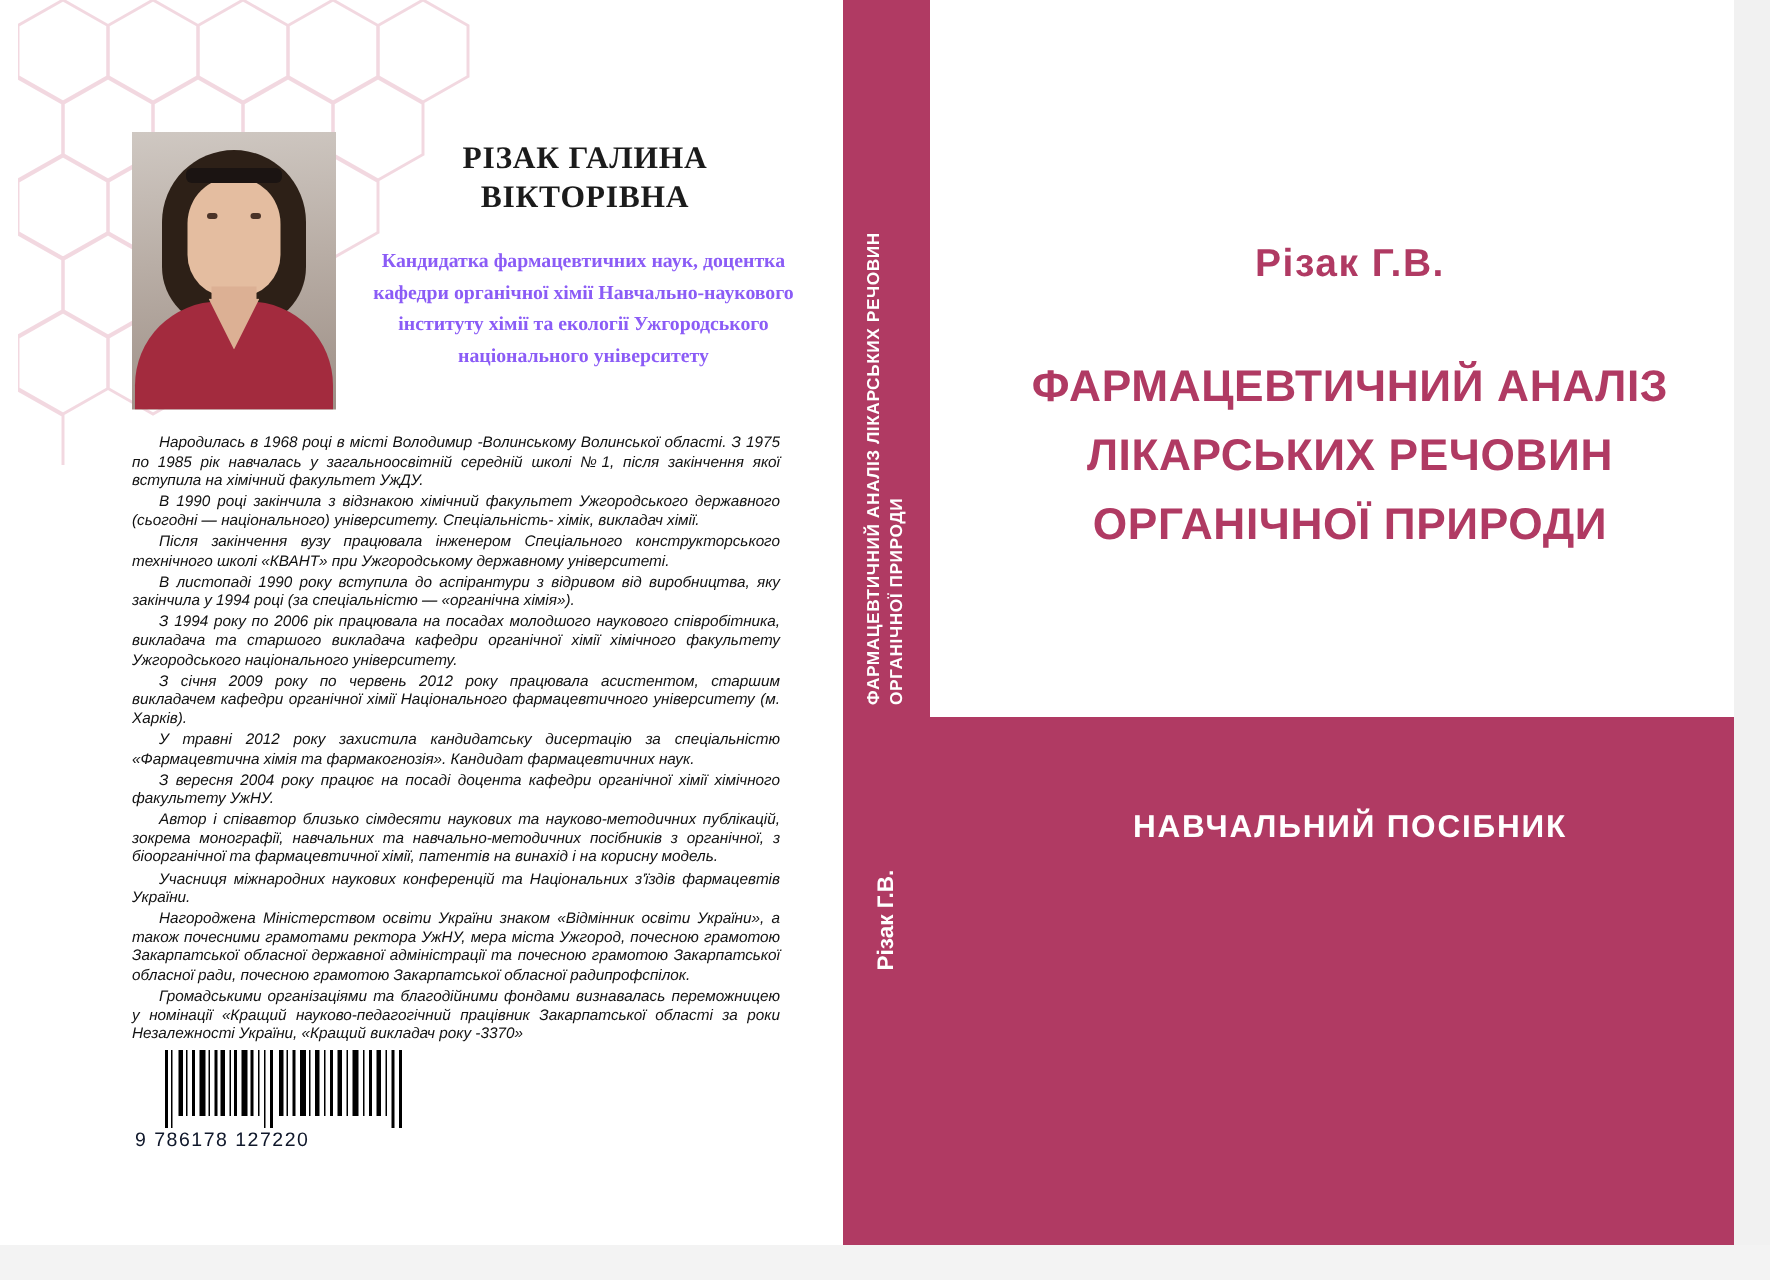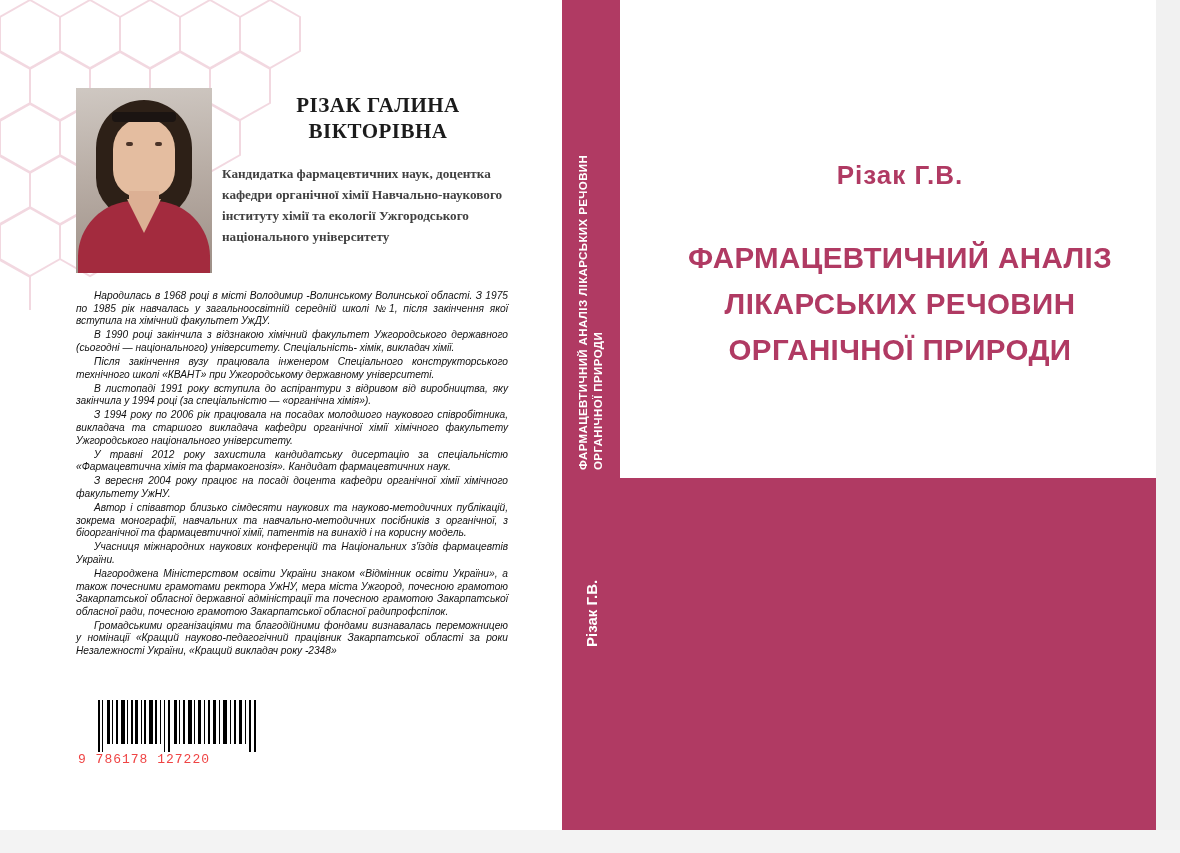--- a/index.html
+++ b/index.html
@@ -16,21 +16,21 @@
   .cover-wrap {
     position: relative;
     width: 1180px;
     height: 853px;
     background: #ffffff;
   }
 
   
   .back-cover {
     position: absolute;
-    left: 0;
+    left: 12px;
     top: 0;
     width: 562px;
     height: 830px;
     background: #ffffff;
     overflow: hidden;
   }
   
   .hex-pattern {
     position: absolute;
     left: -10px;
@@ -130,26 +130,26 @@
     font-size: 21px;
     line-height: 26px;
     letter-spacing: 0.5px;
     color: #1b1b1b;
   }
   .author-credentials {
     position: absolute;
     left: 222px;
     top: 163px;
     width: 310px;
-    text-align: left;
+    text-align: center;
     font-family: "Liberation Serif", serif;
     font-weight: bold;
     font-size: 13.2px;
     line-height: 21px;
-    color: #404040;
+    color: #8b5cf6;
   }
 
   .bio {
     position: absolute;
     left: 76px;
     top: 290px;
     width: 432px;
     font-family: "Liberation Sans", sans-serif;
     font-size: 10.2px;
     line-height: 12.6px;
@@ -173,24 +173,24 @@
   .barcode-bars {
     position: absolute;
     left: 0; top: 0;
     width: 162px; height: 52px;
   }
   .barcode-digits {
     position: absolute;
     left: -18px;
     top: 52px;
     width: 200px;
-    font-family: Liberation Mono, monospace;
+    font-family: Liberation Sans, sans-serif;
     font-size: 13px;
     letter-spacing: 1px;
-    color: #ef4444;
+    color: #0f172a;
   }
 
   
   .spine {
     position: absolute;
     left: 562px;
     top: 0;
     width: 58px;
     height: 830px;
     background: #b03a63;
@@ -345,28 +345,29 @@
       <div class="collar"></div>
     </div>
 
     <div class="author-name">РІЗАК ГАЛИНА ВІКТОРІВНА</div>
     <div class="author-credentials">Кандидатка фармацевтичних наук, доцентка кафедри органічної хімії Навчально-наукового інституту хімії та екології Ужгородського національного університету</div>
 
     <div class="bio">
       <p>Народилась в 1968 році в місті Володимир -Волинському Волинської області. З 1975 по 1985 рік навчалась у загальноосвітній середній школі №1, після закінчення якої вступила на хімічний факультет УжДУ.</p>
       <p>В 1990 році закінчила з відзнакою хімічний факультет Ужгородського державного (сьогодні — національного) університету. Спеціальність- хімік, викладач хімії.</p>
       <p>Після закінчення вузу працювала інженером Спеціального конструкторського технічного школі «КВАНТ» при Ужгородському державному університеті.</p>
-      <p>В листопаді 1991 року вступила до аспірантури з відривом від виробництва, яку закінчила у 1994 році (за спеціальністю — «органічна хімія»).</p>
+      <p>В листопаді 1990 року вступила до аспірантури з відривом від виробництва, яку закінчила у 1994 році (за спеціальністю — «органічна хімія»).</p>
       <p>З 1994 року по 2006 рік працювала на посадах молодшого наукового співробітника, викладача та старшого викладача кафедри органічної хімії хімічного факультету Ужгородського національного університету.</p>
+      <p>З січня 2009 року по червень 2012 року працювала асистентом, старшим викладачем кафедри органічної хімії Національного фармацевтичного університету (м. Харків).</p>
       <p>У травні 2012 року захистила кандидатську дисертацію за спеціальністю «Фармацевтична хімія та фармакогнозія». Кандидат фармацевтичних наук.</p>
       <p>З вересня 2004 року працює на посаді доцента кафедри органічної хімії хімічного факультету УжНУ.</p>
       <p>Автор і співавтор близько сімдесяти наукових та науково-методичних  публікацій, зокрема монографії, навчальних та навчально-методичних посібників з органічної, з біоорганічної та фармацевтичної хімії, патентів на винахід і на корисну модель.</p>
       <p>Учасниця міжнародних наукових конференцій та Національних з'їздів фармацевтів України.</p>
       <p>Нагороджена Міністерством освіти України знаком «Відмінник освіти України», а також почесними грамотами ректора УжНУ, мера міста Ужгород, почесною грамотою Закарпатської обласної державної адміністрації та почесною грамотою Закарпатської обласної ради, почесною грамотою Закарпатської обласної радипрофспілок.</p>
-      <p>Громадськими організаціями та благодійними фондами визнавалась переможницею у номінації «Кращий науково-педагогічний працівник Закарпатської області за роки Незалежності України, «Кращий викладач року -2348»</p>
+      <p>Громадськими організаціями та благодійними фондами визнавалась переможницею у номінації «Кращий науково-педагогічний працівник Закарпатської області за роки Незалежності України, «Кращий викладач року -3370»</p>
     </div>
 
     <div class="barcode-box">
       <svg class="barcode-bars" viewBox="0 0 162 52" xmlns="http://www.w3.org/2000/svg">
         <g fill="#000000">
           <rect x="2" y="0" width="2" height="52"></rect>
           <rect x="6" y="0" width="1" height="52"></rect>
           <rect x="11" y="0" width="3" height="44"></rect>
           <rect x="16" y="0" width="1" height="44"></rect>
           <rect x="20" y="0" width="2" height="44"></rect>
@@ -407,17 +408,18 @@
   <div class="spine">
     <div class="spine-title">ФАРМАЦЕВТИЧНИЙ АНАЛІЗ ЛІКАРСЬКИХ РЕЧОВИН ОРГАНІЧНОЇ ПРИРОДИ</div>
     <div class="spine-author">Різак Г.В.</div>
   </div>
 
   <div class="front-cover">
     <div class="front-white"></div>
     <div class="front-pink"></div>
     <div class="front-author">Різак Г.В.</div>
     <div class="front-title">ФАРМАЦЕВТИЧНИЙ АНАЛІЗ ЛІКАРСЬКИХ РЕЧОВИН ОРГАНІЧНОЇ ПРИРОДИ</div>
+    <div class="front-subtitle">НАВЧАЛЬНИЙ  ПОСІБНИК</div>
   </div>
 
   <div class="edge-right"></div>
   <div class="edge-bottom"></div>
 </div>
 
 </body></html>

